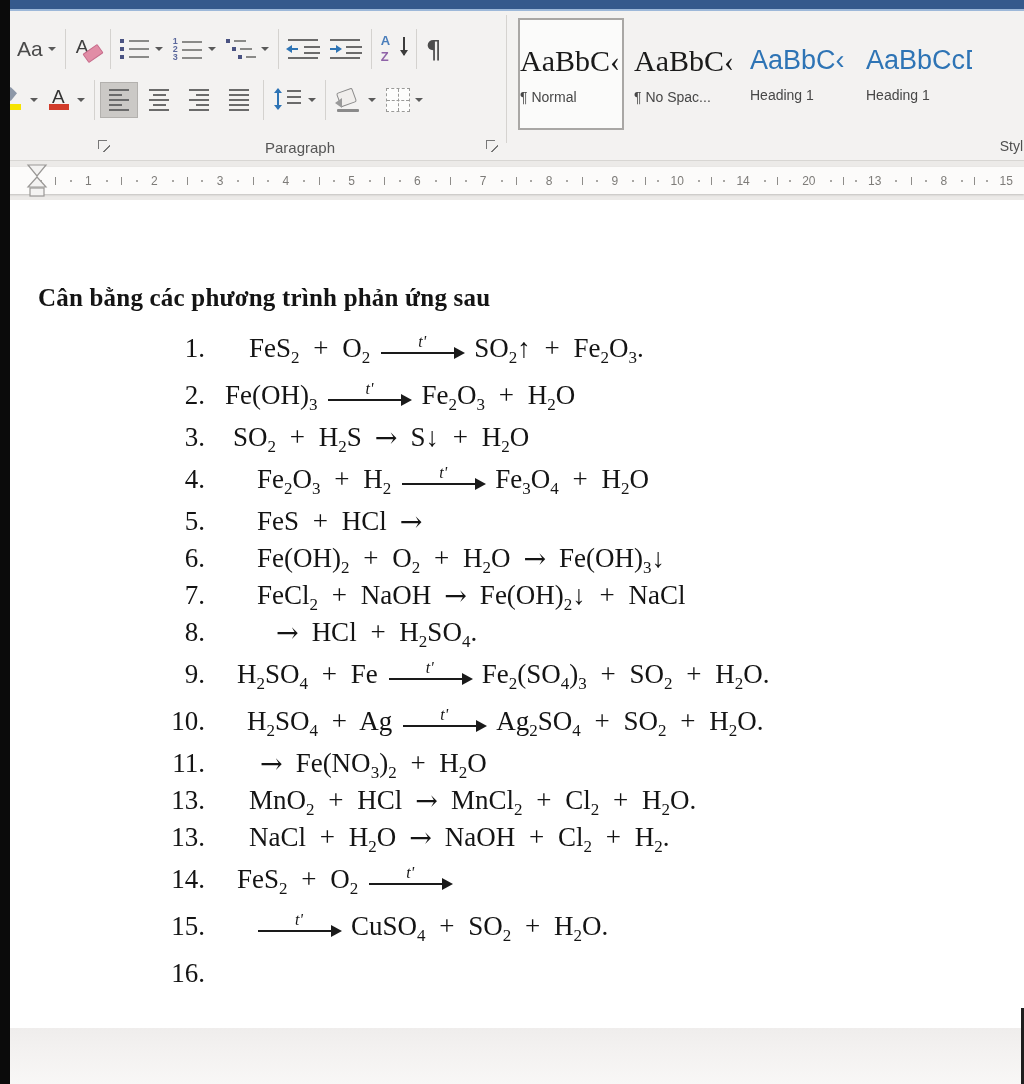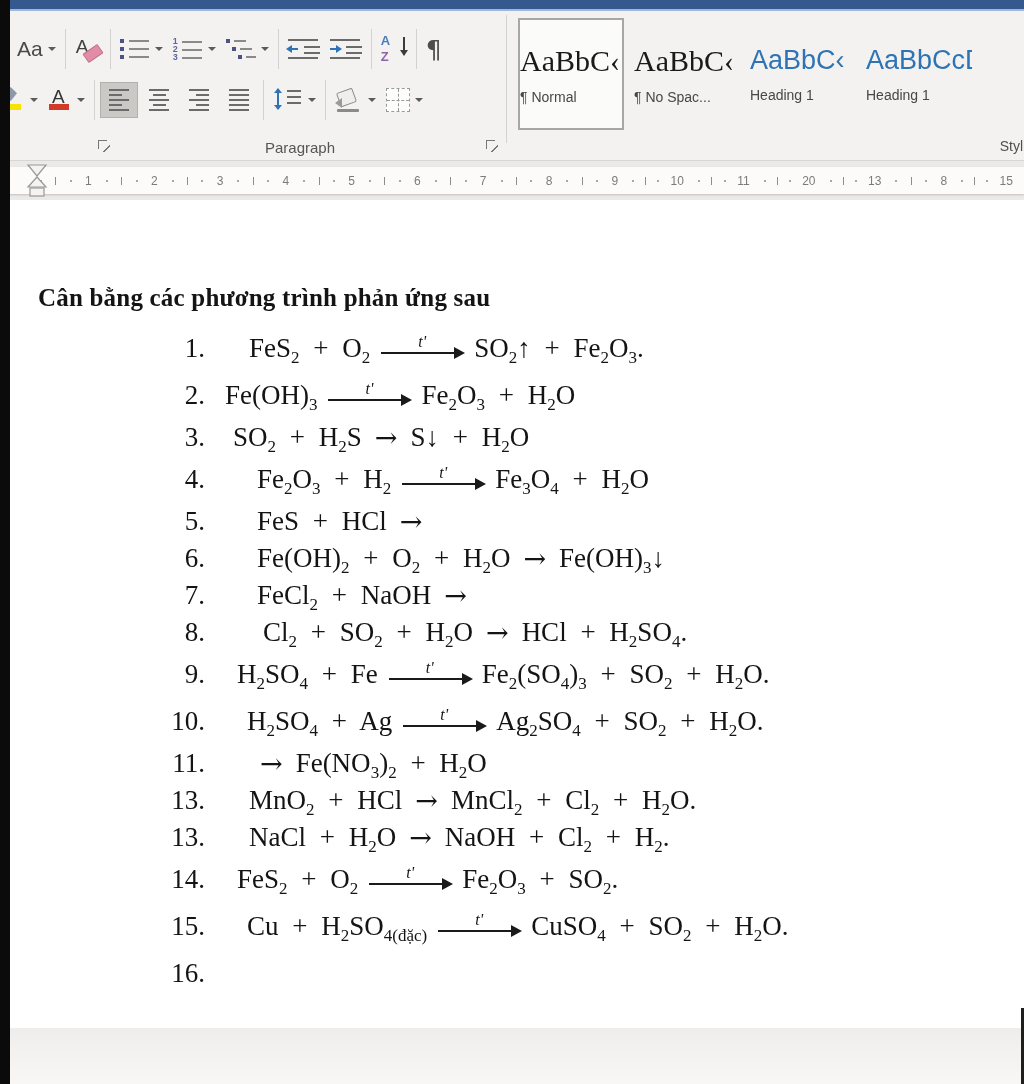--- a/index.html
+++ b/index.html
@@ -408,21 +408,21 @@
         <div class="rcell">
           <span class="tickdot"></span>
           <span class="tickbar"></span>
           <span class="tickdot"></span>
           <span class="ticknum">10</span>
         </div>
         <div class="rcell">
           <span class="tickdot"></span>
           <span class="tickbar"></span>
           <span class="tickdot"></span>
-          <span class="ticknum">11</span>
+          <span class="ticknum">14</span>
         </div>
         <div class="rcell">
           <span class="tickdot"></span>
           <span class="tickbar"></span>
           <span class="tickdot"></span>
           <span class="ticknum">20</span>
         </div>
         <div class="rcell">
           <span class="tickdot"></span>
           <span class="tickbar"></span>
@@ -514,27 +514,27 @@
           <span class="plain-arrow">→</span>
           <span>Fe(OH)<sub>3</sub>↓</span>
         </span>
       </div>
       <div class="eq-row">
         <span class="eq-num">7.</span>
         <span class="eq-indent" style="width: 52px;"></span>
         <span class="eq-body">
           <span>FeCl<sub>2</sub> + NaOH</span>
           <span class="plain-arrow">→</span>
+          <span>Fe(OH)<sub>2</sub>↓ + NaCl</span>
         </span>
       </div>
       <div class="eq-row">
         <span class="eq-num">8.</span>
         <span class="eq-indent" style="width: 58px;"></span>
         <span class="eq-body">
-          <span>Cl<sub>2</sub> + SO<sub>2</sub> + H<sub>2</sub>O</span>
           <span class="plain-arrow">→</span>
           <span>HCl + H<sub>2</sub>SO<sub>4</sub>.</span>
         </span>
       </div>
       <div class="eq-row labeled">
         <span class="eq-num">9.</span>
         <span class="eq-indent" style="width: 32px;"></span>
         <span class="eq-body">
           <span>H<sub>2</sub>SO<sub>4</sub> + Fe</span>
           <span class="larrow">
@@ -584,28 +584,26 @@
       </div>
       <div class="eq-row labeled">
         <span class="eq-num">14.</span>
         <span class="eq-indent" style="width: 32px;"></span>
         <span class="eq-body">
           <span>FeS<sub>2</sub> + O<sub>2</sub></span>
           <span class="larrow">
             <span class="al">t'</span>
             <span class="shaft"></span>
           </span>
-          <span>Fe<sub>2</sub>O<sub>3</sub> + SO<sub>2</sub>.</span>
         </span>
       </div>
       <div class="eq-row labeled">
         <span class="eq-num">15.</span>
         <span class="eq-indent" style="width: 42px;"></span>
         <span class="eq-body">
-          <span>Cu + H<sub>2</sub>SO<sub>4(đặc)</sub></span>
           <span class="larrow">
             <span class="al">t'</span>
             <span class="shaft"></span>
           </span>
           <span>CuSO<sub>4</sub> + SO<sub>2</sub> + H<sub>2</sub>O.</span>
         </span>
       </div>
       <div class="eq-row labeled">
         <span class="eq-num">16.</span>
         <span class="eq-indent" style="width: 38px;"></span>

